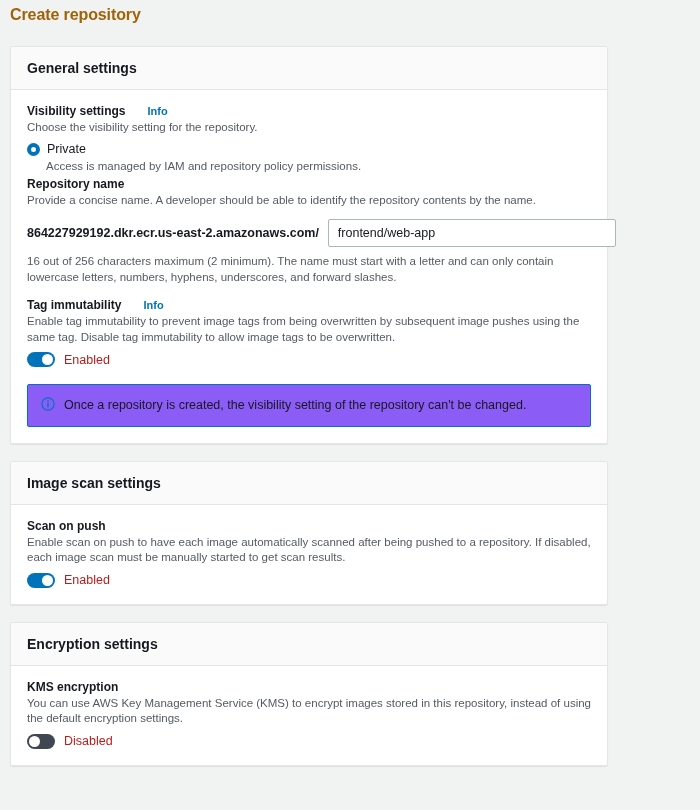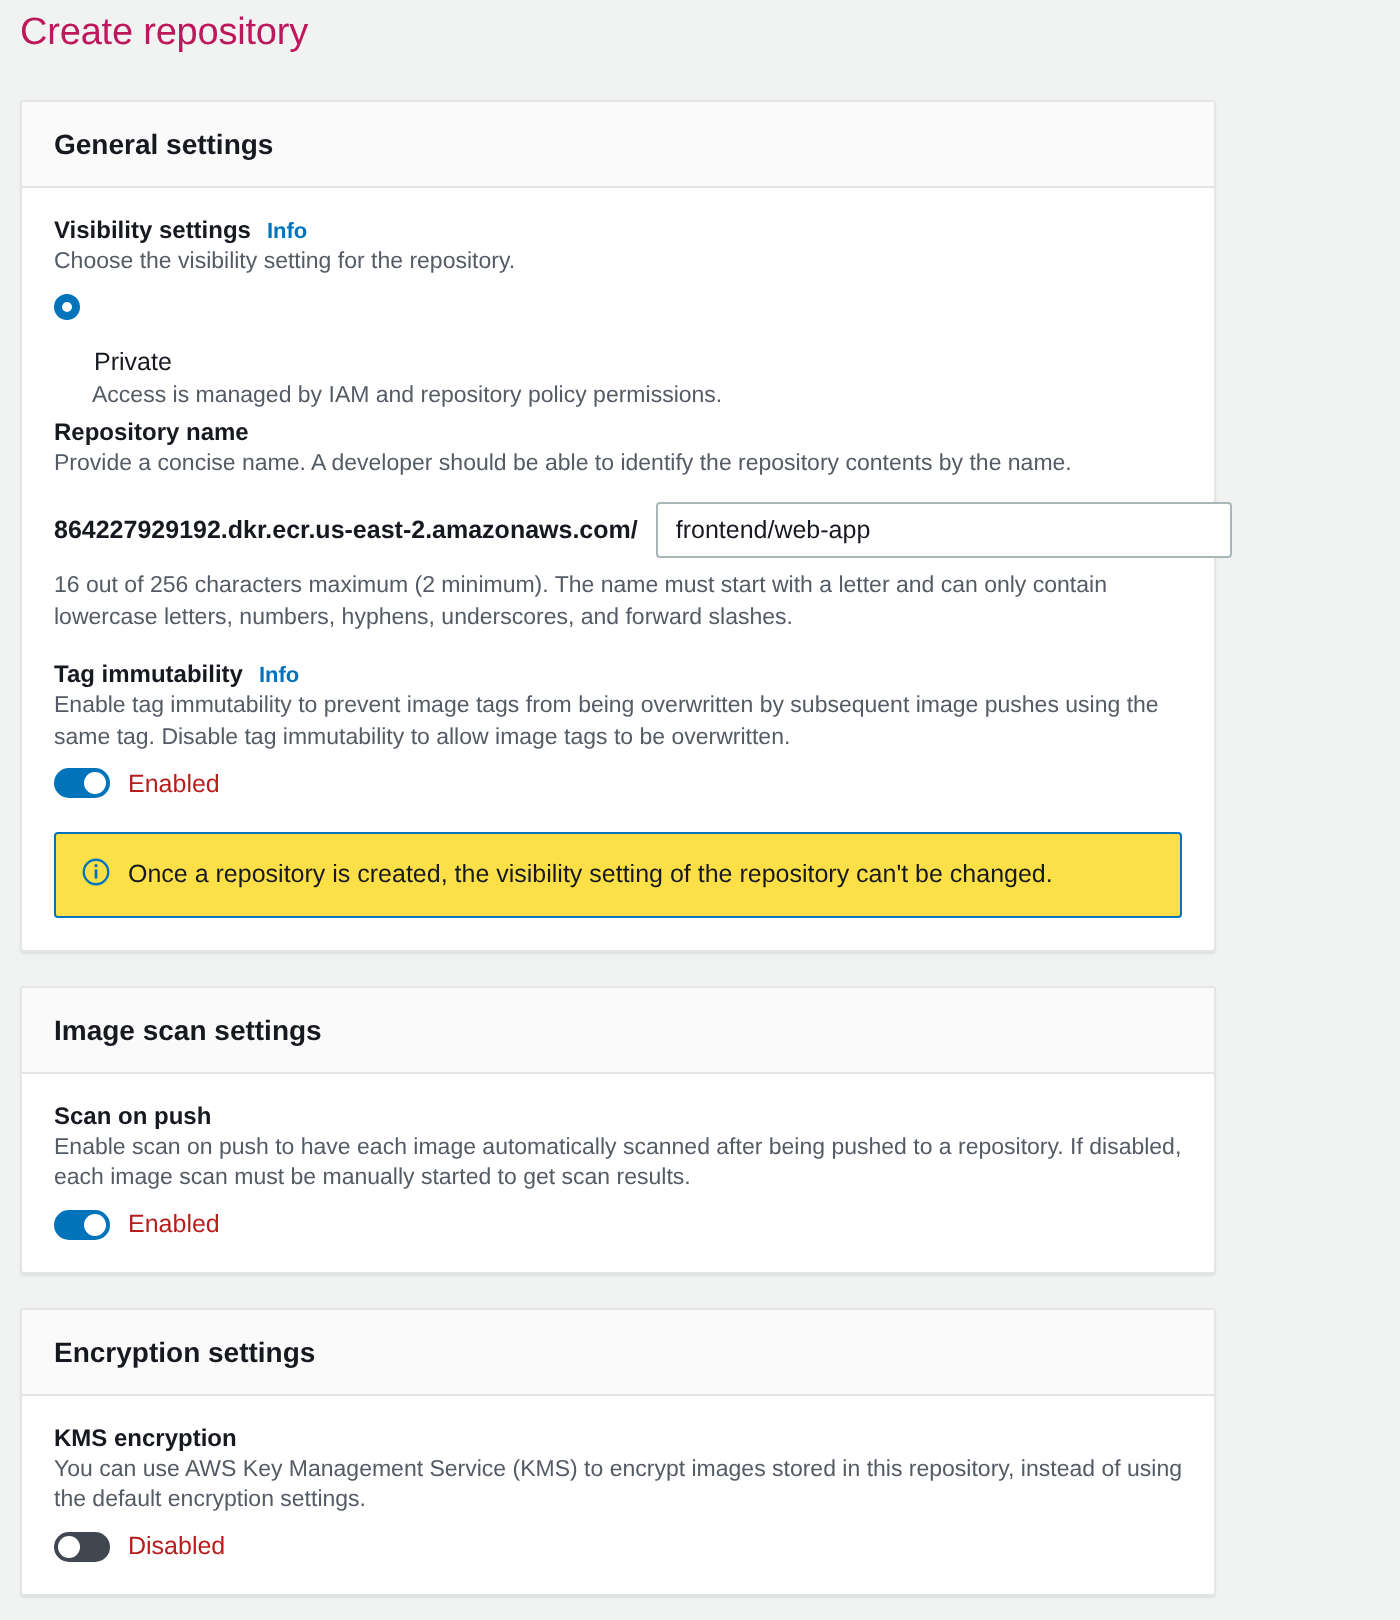--- a/index.html
+++ b/index.html
@@ -13,23 +13,23 @@
     background: #f1f3f3;
     font-family: "Liberation Sans", sans-serif;
     font-size: 12px;
     color: #16191f;
     -webkit-font-smoothing: antialiased;
     overflow: hidden;
   }
 
   
   .page-title {
-    font-size: 19px;
-    font-weight: 400;
-    color: #be185d;
+    font-size: 16px;
+    font-weight: 700;
+    color: #a16207;
     padding: 6px 0 0 10px;
     letter-spacing: -0.1px;
   }
 
   
   .card {
     background: #ffffff;
     border: 1px solid #e4e6e6;
     border-radius: 2px;
     margin: 0 92px 0 10px;
@@ -47,21 +47,21 @@
   }
   .card-body {
     padding: 14px 16px 16px 16px;
   }
 
   
   .field { margin-bottom: 0; }
   .field-label-row {
     display: flex;
     align-items: baseline;
-    gap: 8px;
+    gap: 22px;
   }
   .field-label {
     font-size: 12px;
     font-weight: bold;
     color: #16191f;
   }
   .info-link {
     font-size: 11px;
     font-weight: bold;
     color: #0073bb;
@@ -95,21 +95,20 @@
     cursor: pointer;
   }
   .radio-mark.checked {
     border: 4px solid #0073bb;
     background: #fff;
   }
   .radio-title {
     font-size: 12.5px;
     color: #16191f;
     line-height: 1.3;
-    margin-top: 28px;
   }
   .radio-desc {
     font-size: 11.5px;
     color: #545b64;
     margin-top: 1px;
     padding-left: 19px;
     line-height: 1.3;
   }
   .radio-block { margin-bottom: 3px; }
 
@@ -173,21 +172,21 @@
   .toggle.on  .toggle-knob { left: 15px; }
   .toggle.off .toggle-knob { left: 2px; }
   .toggle-label {
     font-size: 12.5px;
     color: #b91c1c;
   }
 
   
   .alert {
     margin-top: 17px;
-    background: #fde047;
+    background: #8b5cf6;
     border: 1px solid #0073bb;
     border-radius: 2px;
     display: flex;
     align-items: flex-start;
     gap: 9px;
     padding: 12px 13px;
   }
   .alert-icon {
     flex: 0 0 auto;
     width: 14px;

